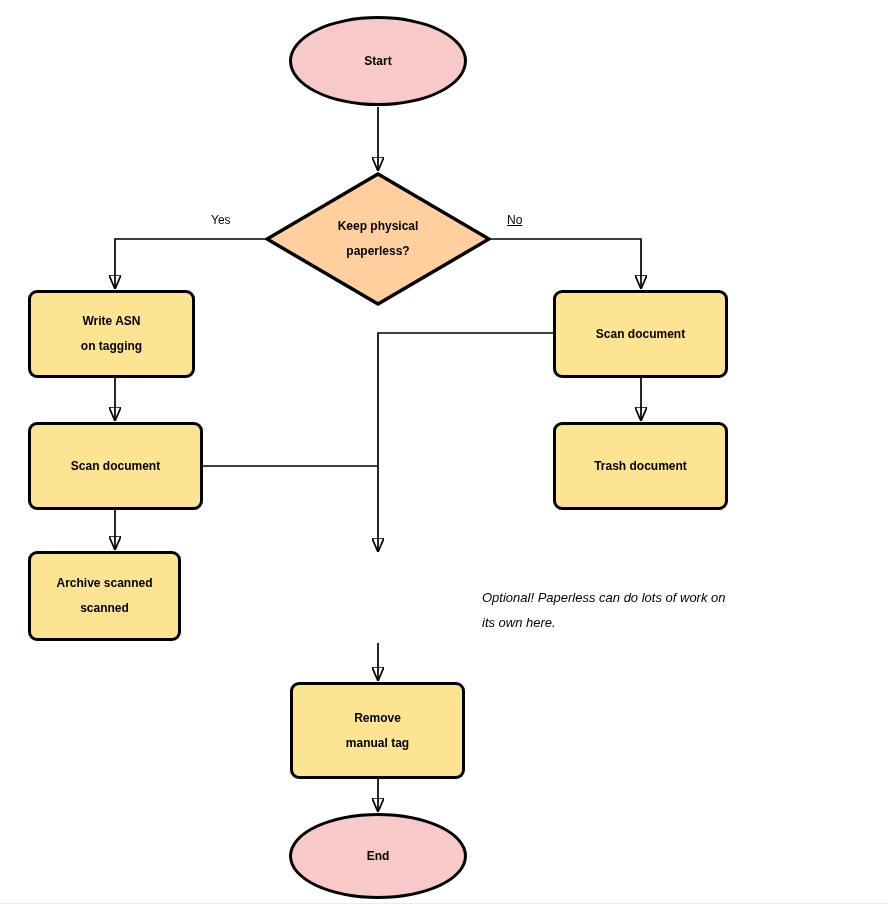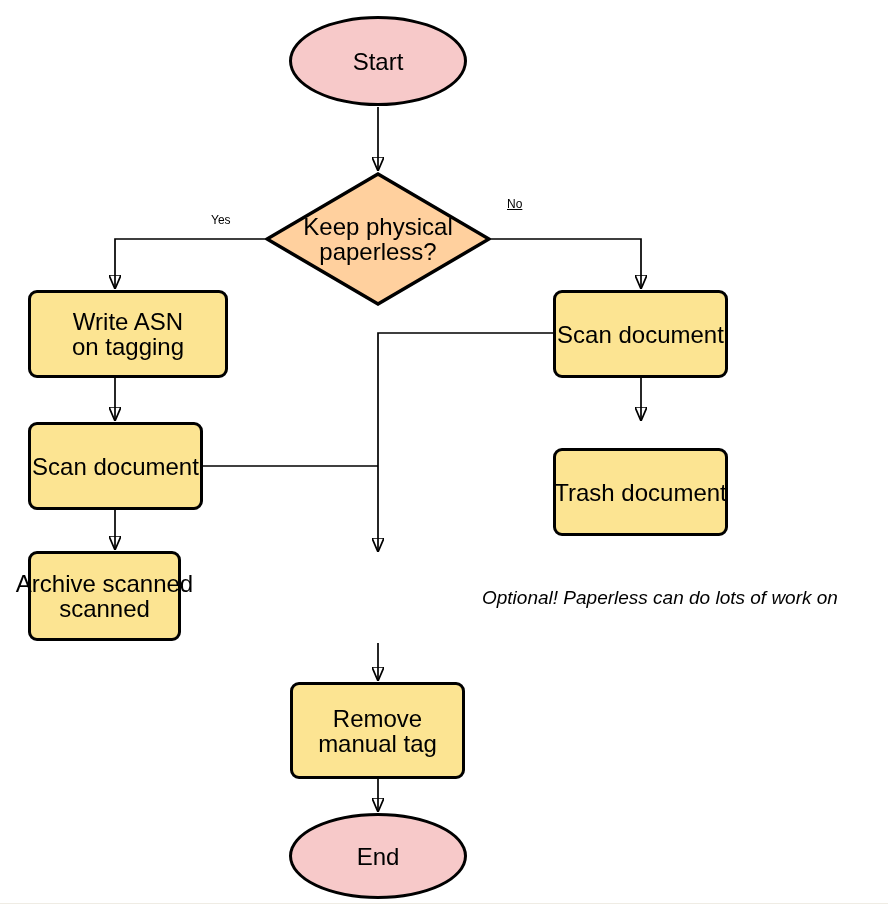--- a/index.html
+++ b/index.html
@@ -33,23 +33,24 @@
     stroke-width: 1.7;
   }
 
   .node {
     position: absolute;
     z-index: 1;
     display: flex;
     align-items: center;
     justify-content: center;
     text-align: center;
-    font-size: 24px;
+    font-size: 12px;
     line-height: 25px;
     color: var(--text);
+    font-weight: bold;
   }
   .node .label { display: block; }
   .node .line { display: block; white-space: nowrap; }
 
   .terminal {
     background: var(--terminal-fill);
     border: 3.5px solid var(--stroke);
     border-radius: 50%;
   }
   .process {
@@ -69,48 +70,48 @@
     position: absolute;
     z-index: 2;
     font-size: 12px;
     line-height: 23px;
     white-space: nowrap;
   }
 
   .annotation {
     position: absolute;
     z-index: 2;
-    font-size: 19px;
+    font-size: 13px;
     line-height: 24.5px;
     font-style: italic;
   }
   .annotation .line { display: block; white-space: nowrap; }
 
   .bottom-rule {
     position: absolute;
     left: 0; top: 903px;
     width: 888px; height: 1px;
     background: var(--bottom-rule);
     z-index: 0;
   }
 
   
   #n-start     { left: 289px; top: 16px;  width: 178px; height: 90px; }
   #n-decision  { left: 265px; top: 172px; width: 226px; height: 134px; }
-  #n-write-asn { left: 28px;  top: 290px; width: 200px; height: 88px; }
+  #n-write-asn { left: 28px;  top: 290px; width: 167px; height: 88px; }
   #n-scan-l    { left: 28px;  top: 422px; width: 175px; height: 88px; }
   #n-archive   { left: 28px;  top: 551px; width: 153px; height: 90px; }
   #n-scan-r    { left: 553px; top: 290px; width: 175px; height: 88px; }
-  #n-trash     { left: 553px; top: 422px; width: 175px; height: 88px; margin-top: 26px; }
+  #n-trash     { left: 553px; top: 422px; width: 175px; height: 88px; }
   #n-perform   { left: 290px; top: 553px; width: 176px; height: 90px; }
   #n-remove    { left: 290px; top: 682px; width: 175px; height: 97px; }
   #n-end       { left: 289px; top: 813px; width: 178px; height: 86px; }
 
   #lbl-yes { left: 211px; top: 209px; }
-  #lbl-no  { left: 507px; top: 193px; text-decoration: underline; }
+  #lbl-no  { left: 507px; top: 209px; text-decoration: underline; }
   #note    { left: 482px; top: 586px; }
 </style>
 </head>
 <body>
 
 <div class="canvas">
 
   <svg class="connectors" width="888" height="907" viewBox="0 0 888 907">
     <defs>
       <marker id="arrow" viewBox="0 0 14 12" markerUnits="userSpaceOnUse" markerWidth="14" markerHeight="12" refX="13" refY="6" orient="auto">
@@ -176,20 +177,21 @@
 
   <div id="n-trash" class="node process">
     <div class="label">
       <span class="line">Trash document</span>
     </div>
   </div>
 
 
   <div id="note" class="annotation">
     <span class="line">Optional! Paperless can do lots of work on</span>
+    <span class="line">its own here.</span>
   </div>
 
   <div id="n-remove" class="node process">
     <div class="label">
       <span class="line">Remove</span>
       <span class="line">manual tag</span>
     </div>
   </div>
 
   <div id="n-end" class="node terminal">

